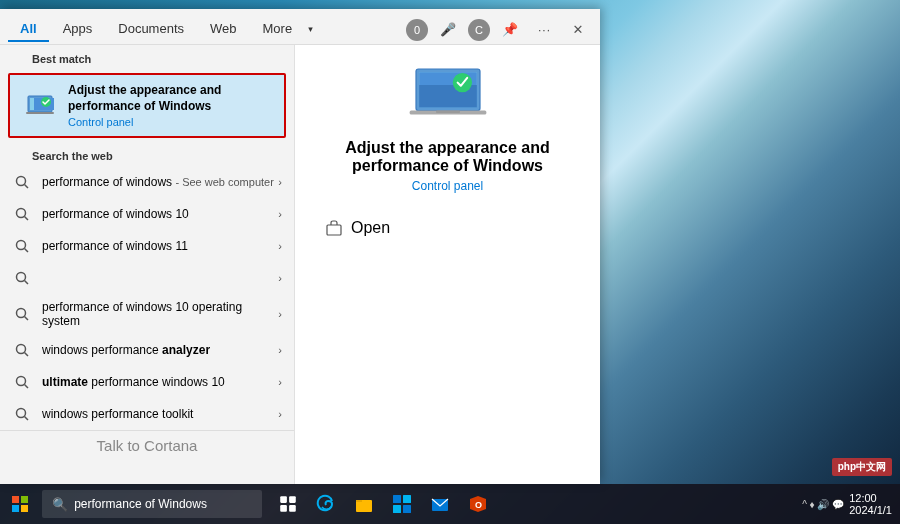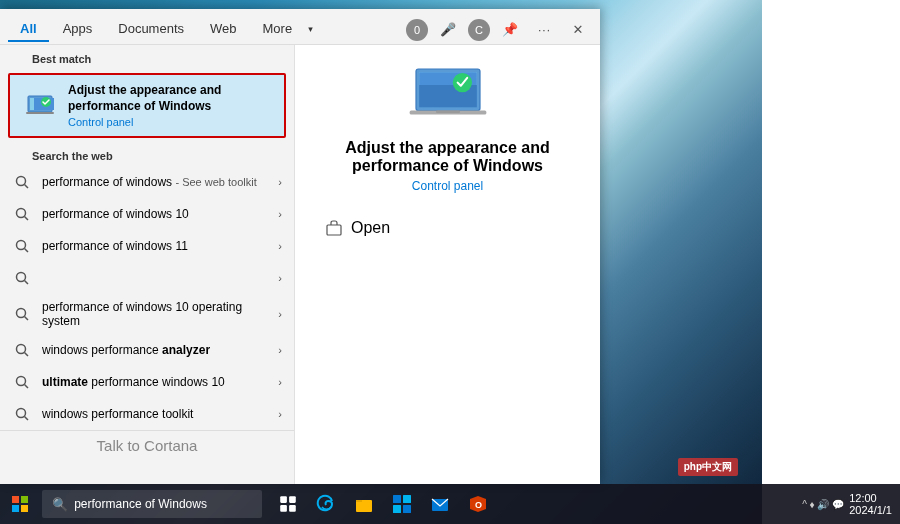--- a/index.html
+++ b/index.html
@@ -6,21 +6,21 @@
     body {
       width: 900px;
       height: 524px;
       overflow: hidden;
       font-family: 'Segoe UI', Arial, sans-serif;
       position: relative;
     }
 
     
     .desktop {
-      width: 762px;
+      width: 900px;
       height: 524px;
       background: linear-gradient(135deg, #1a6b8a 0%, #2a8ab5 20%, #5ab3d4 35%, #7ec8e3 45%, #a8d8ea 50%, #c9e8f5 55%, #8bbfcf 60%, #4a7fa0 70%, #2d5a7a 80%, #1a3a55 90%, #0d2035 100%);
       position: relative;
     }
 
     
     .taskbar {
       position: absolute;
       bottom: 0;
       left: 0;
@@ -337,21 +337,21 @@
     
     .cp-icon-svg {
       width: 32px;
       height: 32px;
     }
 
     
     .watermark {
       position: absolute;
       bottom: 48px;
-      right: 24px;
+      right: 8px;
       background: rgba(200, 50, 50, 0.85);
       color: white;
       font-size: 10px;
       padding: 2px 6px;
       border-radius: 2px;
       font-weight: bold;
       z-index: 300;
     }
   </style>
 </head>
@@ -407,21 +407,21 @@
         <div class="section-label">Search the web</div>
 
         <div class="search-result-item">
           <div class="search-icon">
             <svg width="14" height="14" viewBox="0 0 14 14">
                 <circle cx="6" cy="6" r="4.5" stroke="#555" stroke-width="1.5" fill="none"></circle>
                 <line x1="9.5" y1="9.5" x2="13" y2="13" stroke="#555" stroke-width="1.5"></line>
               </svg>
           </div>
           <div class="search-result-text">
-            <div class="result-label">performance of windows <span style="color:#555; font-size:11px;">- See web toolkit</span></div>
+            <div class="result-label">performance of windows <span style="color:#555; font-size:11px;">- See web computer</span></div>
           </div>
           <div class="chevron">›</div>
         </div>
 
         <div class="search-result-item">
           <div class="search-icon">
             <svg width="14" height="14" viewBox="0 0 14 14">
                 <circle cx="6" cy="6" r="4.5" stroke="#555" stroke-width="1.5" fill="none"></circle>
                 <line x1="9.5" y1="9.5" x2="13" y2="13" stroke="#555" stroke-width="1.5"></line>
               </svg>

